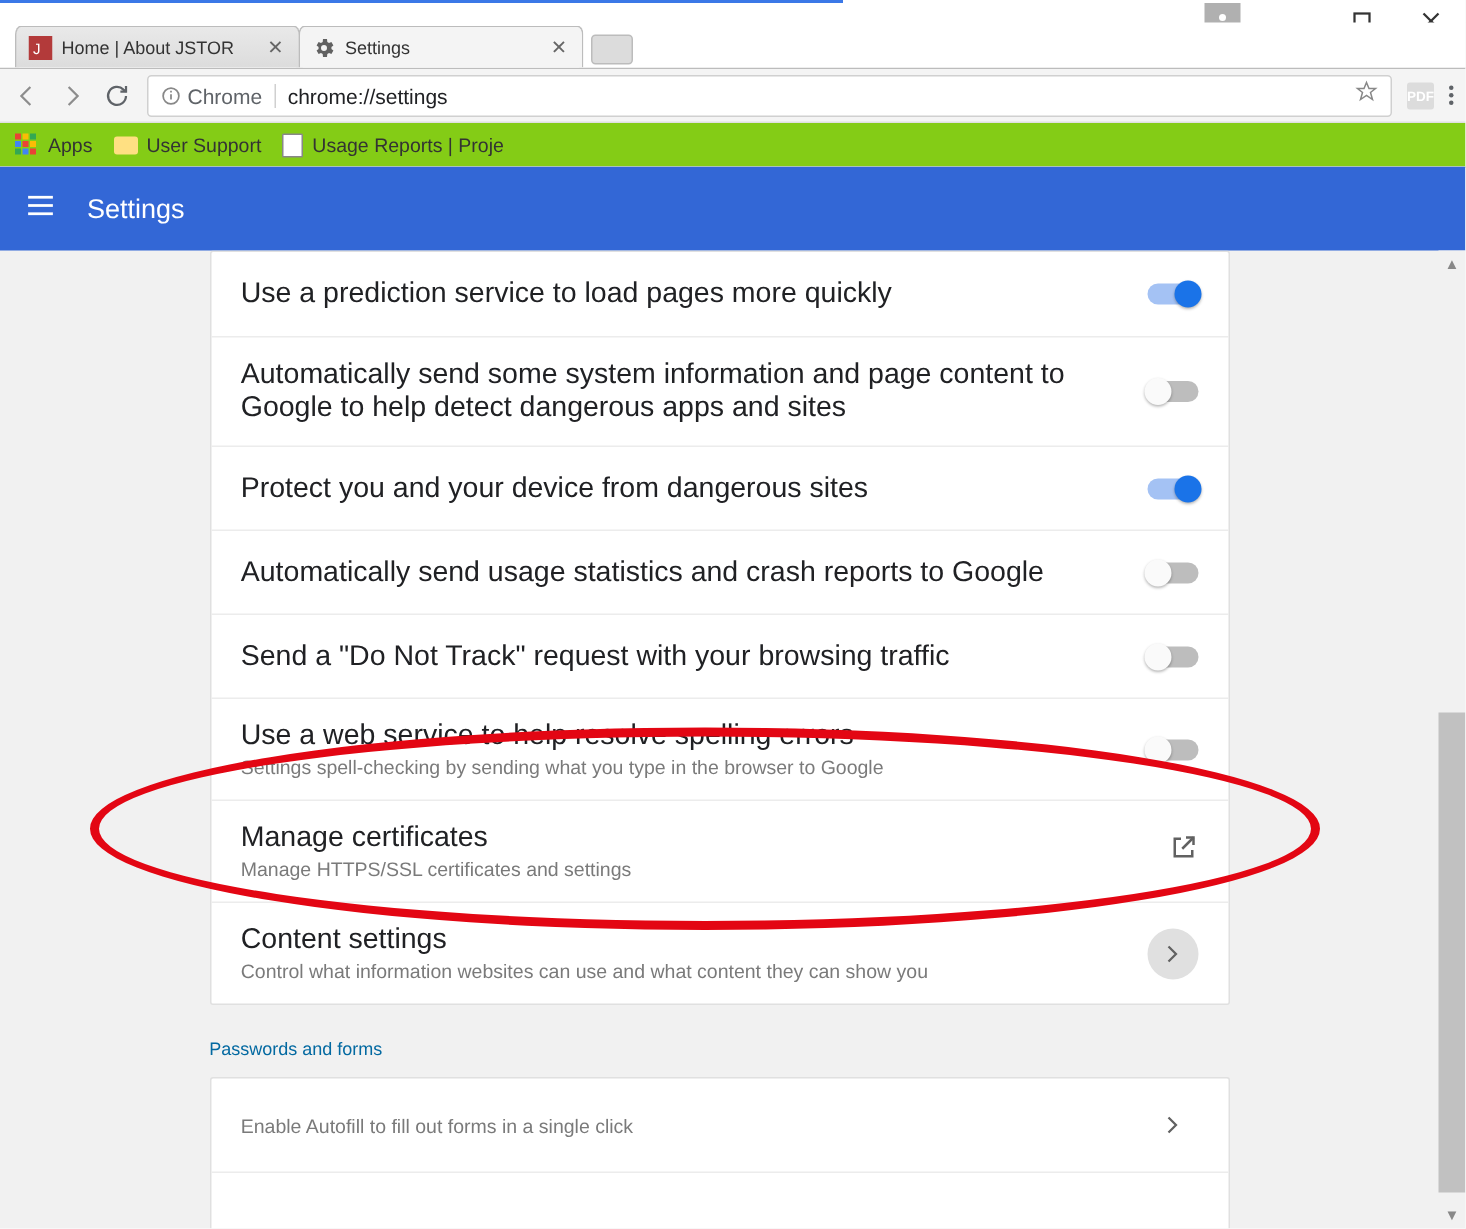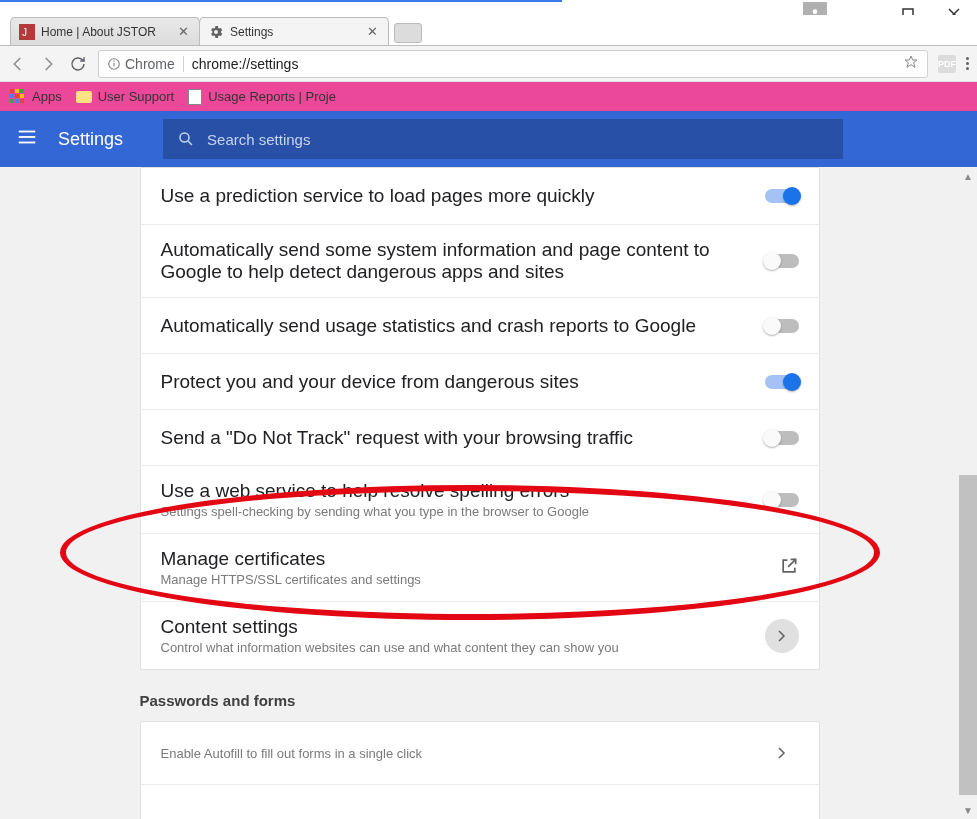--- a/index.html
+++ b/index.html
@@ -29,21 +29,21 @@
 .nav-icon { color:#8d8d8d; display:flex; align-items:center; justify-content:center; width:20px; height:20px; }
 .omnibox { flex:1; height:28px; border:1px solid #d0d0d0; border-radius:3px; background:#fff; display:flex; align-items:center; padding:0 8px; gap:8px; }
 .omni-chip { display:flex; align-items:center; gap:4px; color:#5f6368; font-size:14px; padding-right:8px; border-right:1px solid #d0d0d0; }
 .omni-url { flex:1; color:#202124; font-size:14px; }
 .omni-star { color:#888; }
 .pdf-badge { width:18px; height:18px; background:#dcdcdc; color:#fff; font-size:9px; font-weight:bold; display:flex; align-items:center; justify-content:center; border-radius:2px; }
 .kebab { color:#5f6368; font-size:18px; letter-spacing:0; line-height:0.4; display:flex; flex-direction:column; align-items:center; gap:2px; }
 .kebab span{width:3px;height:3px;background:#5f6368;border-radius:50%;}
 
 
-.bookmarks { height:30px; background:#ec4899; display:flex; align-items:center; padding:0 10px; gap:14px; border-bottom:1px solid #d7d7d7; font-size:13px; color:#333; }
+.bookmarks { height:30px; background:#84cc16; display:flex; align-items:center; padding:0 10px; gap:14px; border-bottom:1px solid #d7d7d7; font-size:13px; color:#333; }
 .bm-apps-icon { width:16px; height:16px; display:grid; grid-template-columns:repeat(3,4px); grid-template-rows:repeat(3,4px); gap:1px; }
 .bm-apps-icon i:nth-child(1){background:#ea4335;} .bm-apps-icon i:nth-child(2){background:#fbbc05;} .bm-apps-icon i:nth-child(3){background:#34a853;}
 .bm-apps-icon i:nth-child(4){background:#4285f4;} .bm-apps-icon i:nth-child(5){background:#ea4335;} .bm-apps-icon i:nth-child(6){background:#fbbc05;}
 .bm-apps-icon i:nth-child(7){background:#34a853;} .bm-apps-icon i:nth-child(8){background:#4285f4;} .bm-apps-icon i:nth-child(9){background:#ea4335;}
 .bm-item { display:flex; align-items:center; gap:6px; }
 .bm-folder { width:16px; height:12px; background:#ffe082; border-radius:2px; }
 .bm-page { width:14px; height:16px; border:1px solid #888; background:#fff; border-radius:1px; position:relative; }
 
 
 .content-wrap { position:absolute; top:111px; left:0; right:0; bottom:0; background:#f1f1f1; overflow:hidden; }
@@ -75,21 +75,21 @@
 .toggle { width:34px; height:14px; border-radius:7px; position:relative; }
 .toggle .knob { position:absolute; width:18px; height:18px; border-radius:50%; top:-2px; box-shadow:0 1px 2px rgba(0,0,0,0.3); }
 .toggle.on { background:#a4c2f4; } .toggle.on .knob { right:-2px; background:#1a73e8; }
 .toggle.off { background:#bdbdbd; } .toggle.off .knob { left:-2px; background:#fafafa; }
 
 .ext-icon { width:20px; height:20px; color:#616161; }
 .caret-btn { width:34px; height:34px; border-radius:50%; display:flex; align-items:center; justify-content:center; color:#616161; }
 .caret-btn.hover { background:#e0e0e0; }
 .caret-btn svg{width:8px;height:12px;}
 
-.section-label { font-size:15px; color:#404040; font-weight:700; margin:22px 0 12px 0; }
+.section-label { font-size:12px; color:#0369a1; font-weight:400; margin:22px 0 12px 0; }
 
 
 .annot-ellipse { position:absolute; border:6px solid #e30613; border-radius:50%; pointer-events:none; }
 
 </style>
 </head>
 <body>
 
 <div class="titlebar">
   <div class="blue-accent-line"></div>
@@ -213,27 +213,20 @@
 
   <div class="settings-header">
     <div class="hamburger">
       <svg viewBox="0 0 24 24" fill="#fff">
           <rect x="3" y="5" width="18" height="2"></rect>
           <rect x="3" y="11" width="18" height="2"></rect>
           <rect x="3" y="17" width="18" height="2"></rect>
         </svg>
     </div>
     <div class="settings-title">Settings</div>
-    <div class="search-settings">
-      <svg viewBox="0 0 24 24" fill="none" stroke="#c7d4f0" stroke-width="2">
-          <circle cx="10" cy="10" r="6"></circle>
-          <line x1="20" y1="20" x2="15" y2="15"></line>
-        </svg>
-      <input type="text" placeholder="Search settings" style="">
-    </div>
   </div>
 
   <div class="scroll-area">
     <div class="settings-column">
 
       <div class="card" id="privacy-card">
           <div class="row">
             <div class="texts">
               <div class="title">Use a prediction service to load pages more quickly</div>
             </div>
@@ -248,34 +241,34 @@
               <div class="title">Automatically send some system information and page content to Google to help detect dangerous apps and sites</div>
             </div>
             <div class="ctrl">
               <div class="toggle off">
                 <div class="knob"></div>
               </div>
             </div>
           </div>
           <div class="row">
             <div class="texts">
+              <div class="title">Protect you and your device from dangerous sites</div>
+            </div>
+            <div class="ctrl">
+              <div class="toggle on">
+                <div class="knob"></div>
+              </div>
+            </div>
+          </div>
+          <div class="row">
+            <div class="texts">
               <div class="title">Automatically send usage statistics and crash reports to Google</div>
             </div>
             <div class="ctrl">
               <div class="toggle off">
-                <div class="knob"></div>
-              </div>
-            </div>
-          </div>
-          <div class="row">
-            <div class="texts">
-              <div class="title">Protect you and your device from dangerous sites</div>
-            </div>
-            <div class="ctrl">
-              <div class="toggle on">
                 <div class="knob"></div>
               </div>
             </div>
           </div>
           <div class="row">
             <div class="texts">
               <div class="title">Send a "Do Not Track" request with your browsing traffic</div>
             </div>
             <div class="ctrl">
               <div class="toggle off">

